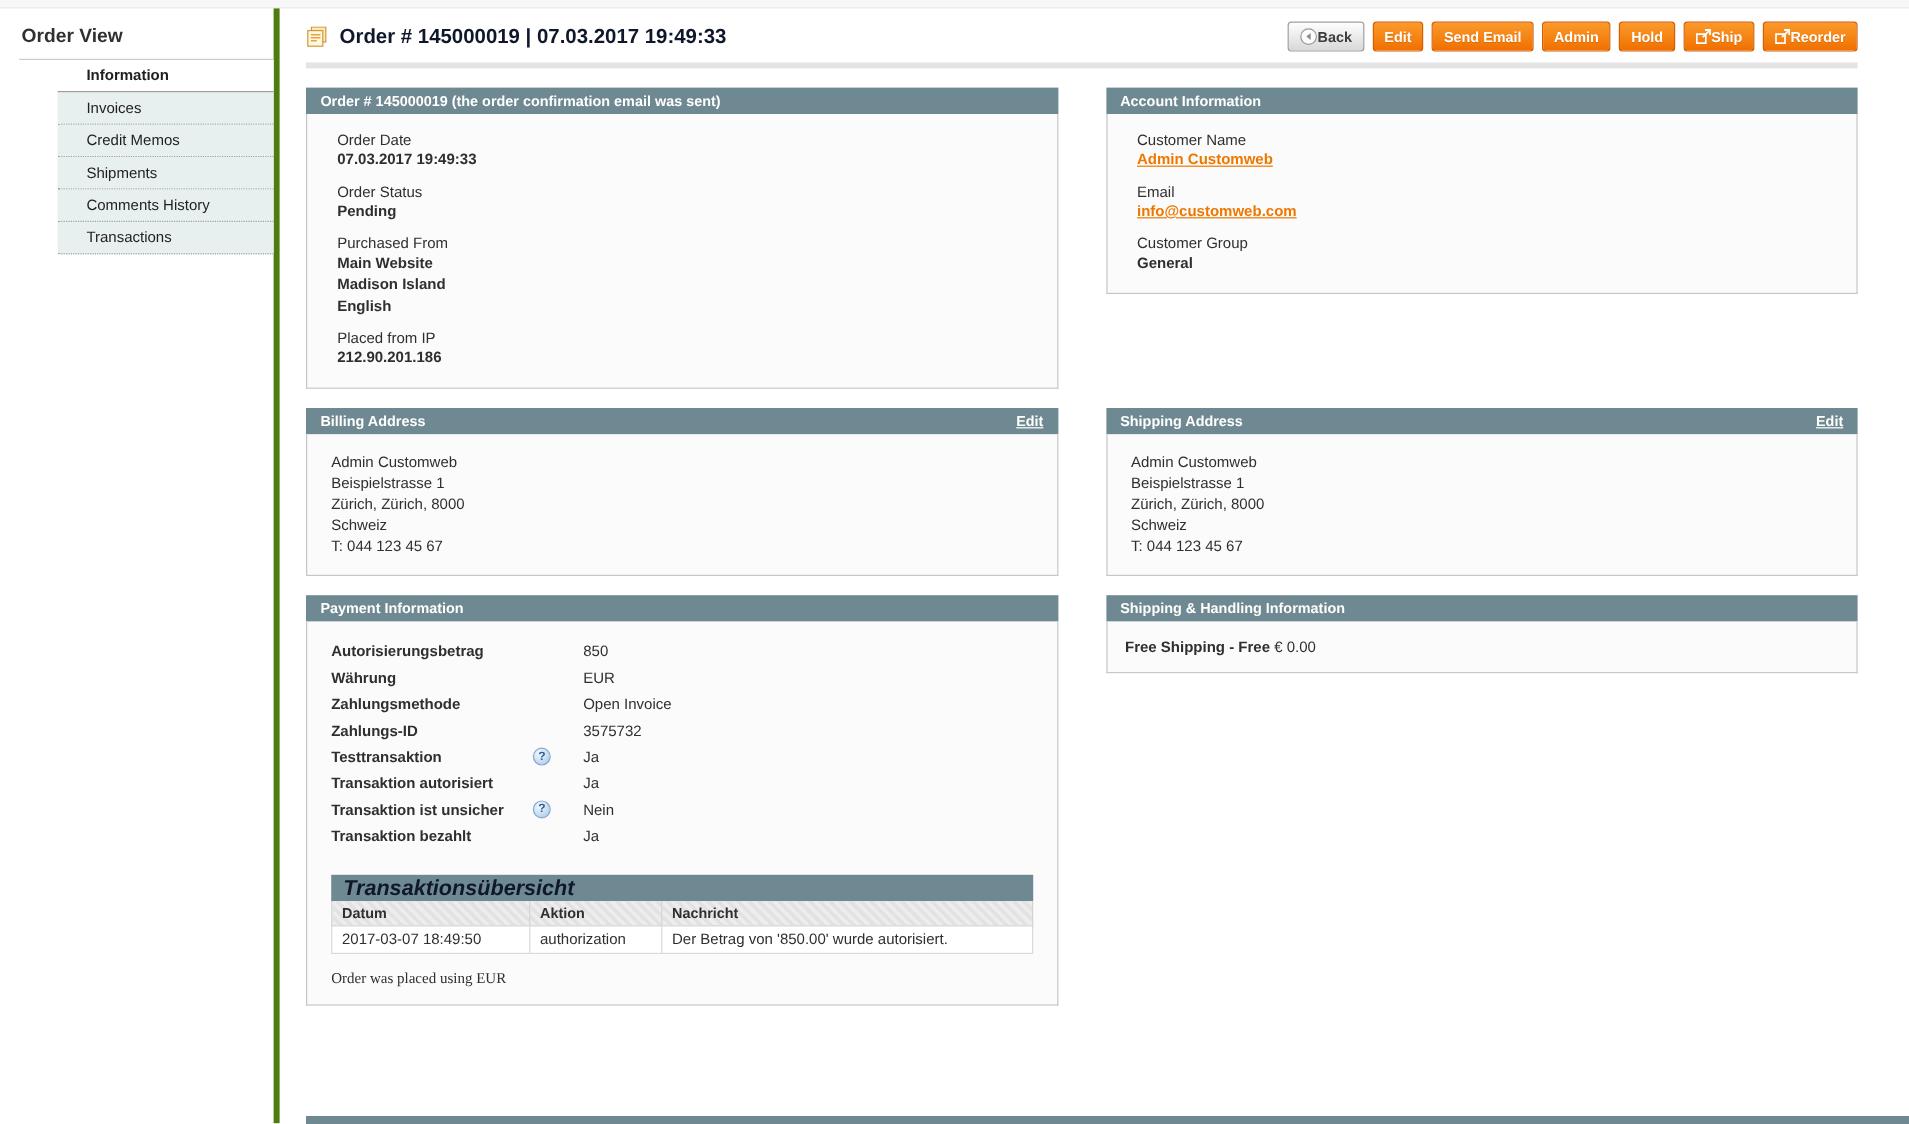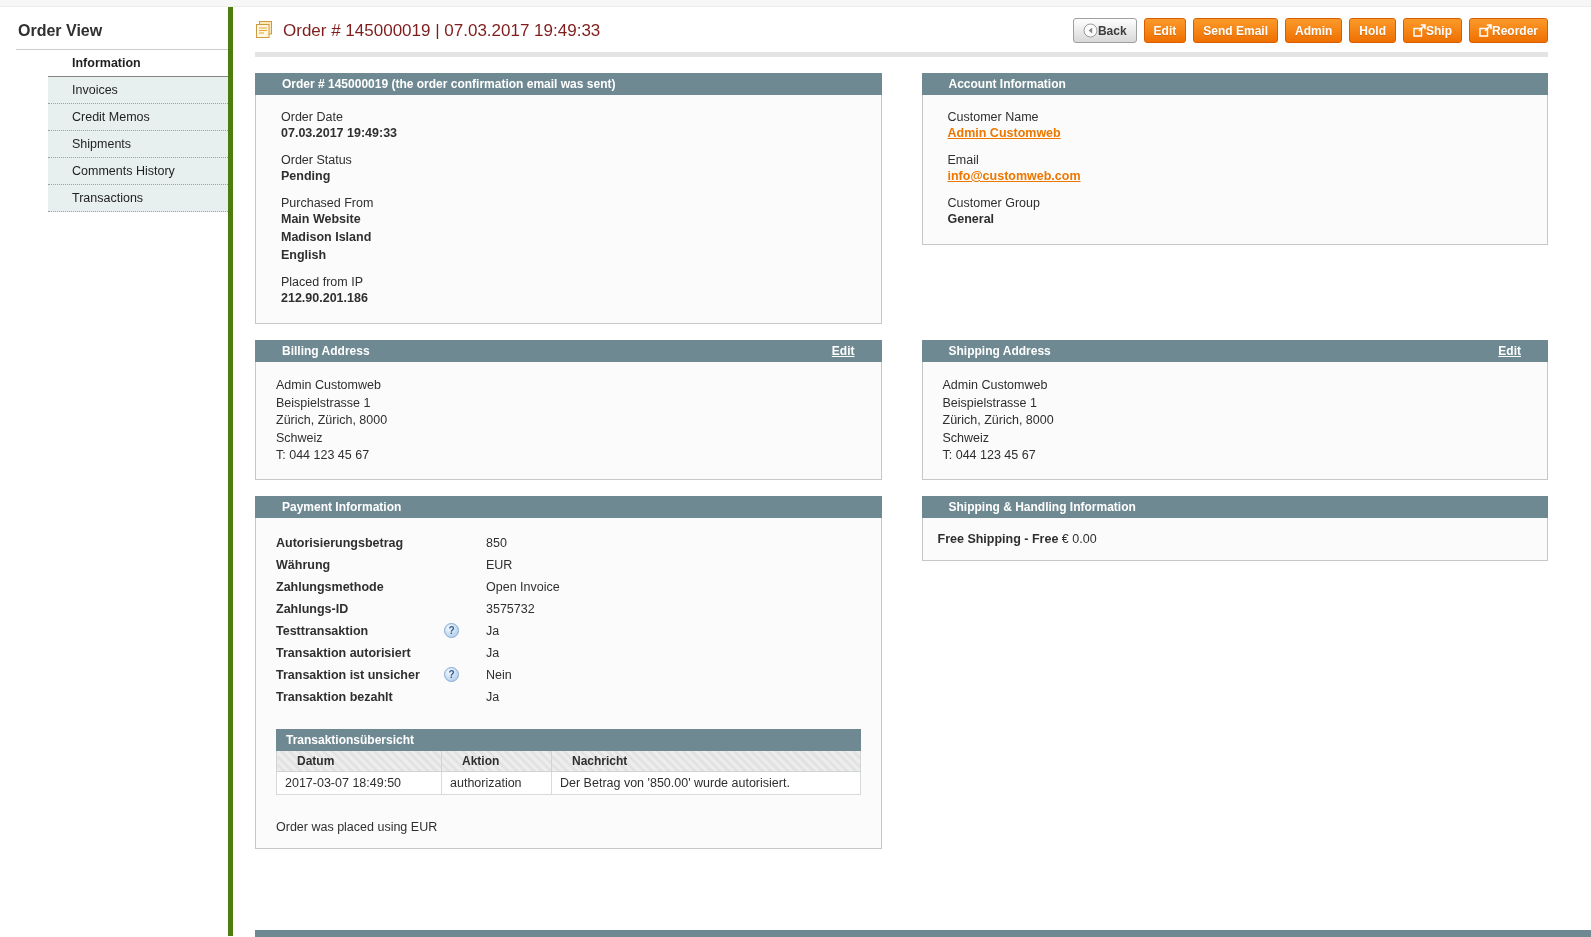--- a/index.html
+++ b/index.html
@@ -25,41 +25,41 @@
   .side-item {
     font-size: 12.5px; padding: 6px 0 6px 24px; background: #e7efef;
     border-bottom: 1px dotted #99a3a3; cursor: pointer; color: #1f1f1f;
   }
   .side-item.active { background: #fff; font-weight: bold; border-bottom: 1px solid #858585; }
 
   
   .main { flex: 1; padding: 11px 43px 0 22px; position: relative; }
 
   .page-header { display: flex; justify-content: space-between; align-items: center; }
-  .page-title { display: flex; align-items: flex-start; gap: 8px; color: #7f1d1d; font-size: 17px; font-weight: normal; white-space: nowrap; }
+  .page-title { display: flex; align-items: center; gap: 8px; color: #0f172a; font-size: 17px; font-weight: bold; white-space: nowrap; }
   .toolbar { display: flex; gap: 7px; }
   .btn {
     font-family: "Liberation Sans", sans-serif; font-size: 12px; font-weight: bold;
     padding: 4px 9px; border-radius: 3px; cursor: pointer;
     display: inline-flex; align-items: center; gap: 0; line-height: 14px;
   }
   .btn-orange { background: linear-gradient(#fb9a2b, #ef7000); border: 1px solid #d95e00; color: #fff; text-shadow: 0 1px 0 rgba(120,50,0,.25); }
   .btn-back   { background: linear-gradient(#fefefe, #d8d8d8); border: 1px solid #9f9f9f; color: #3d3d3d; }
 
   .header-divider { height: 5px; background: #e4e4e4; margin-top: 9px; }
 
   .grid {
     display: grid; grid-template-columns: 1fr 1fr;
     column-gap: 40px; row-gap: 16px; margin-top: 16px; align-items: start;
   }
 
   
   .panel-head {
     background: #6f8992; color: #fff; font-weight: bold; font-size: 12px;
-    padding: 4px 27px; display: flex; justify-content: space-between; align-items: center; line-height: 14px;
+    padding: 4px 12px; display: flex; justify-content: space-between; align-items: center; line-height: 14px;
   }
   .panel-head a { color: #fff; font-weight: bold; text-decoration: underline; font-size: 12px; }
   .panel-body { background: #fbfbfb; border: 1px solid #c7c7c7; border-top: none; padding: 15px 15px 14px 25px; }
 
   .info-row { display: flex; margin-bottom: 11px; flex-direction: column; }
   .info-row:last-child { margin-bottom: 2px; }
   .info-label { width: 200px; flex: none; }
   .info-value { font-weight: bold; line-height: 18px; }
   .link-orange { color: #ee7700; font-weight: bold; text-decoration: underline; }
 
@@ -71,37 +71,37 @@
   .pay-help { width: 42px; flex: none; display: flex; align-items: center; }
   .help-ico {
     width: 15px; height: 15px; border-radius: 50%;
     background: radial-gradient(circle at 35% 30%, #f3f9ff, #b8d2ec 75%);
     border: 1px solid #84a9d3; color: #2e5f94;
     font-size: 10px; font-weight: bold;
     display: inline-flex; align-items: center; justify-content: center; cursor: pointer;
   }
 
   .sub-head {
-    background: #6f8992; color: #ffffff; font-weight: bold; font-size: 12px;
-    padding: 4px 10px; line-height: 14px;
+    background: #6f8992; color: #0f172a; font-weight: bold; font-size: 18px;
+    padding: 4px 10px; line-height: 14px; font-style: italic;
   }
   .tx-wrap { margin-top: 22px; margin-right: 5px; }
   .tx-table { width: 100%; border-collapse: collapse; }
   .tx-table th {
     background: repeating-linear-gradient(45deg, #ededed 0 3px, #e2e2e2 3px 6px);
     border: 1px solid #d0d4d5; border-top: none;
-    font-size: 12px; text-align: left; padding: 3px 20px; font-weight: bold;
+    font-size: 12px; text-align: left; padding: 3px 8px; font-weight: bold;
   }
   .tx-table td { border: 1px solid #d7dadb; background: #fff; padding: 4px 8px; font-size: 12.5px; }
   .col-datum { width: 165px; } .col-aktion { width: 110px; }
 
   .pay-box { margin-top: 22px; margin-right: 5px; }
   .pay-box-body { background: #fff; border: 1px solid #ccc; border-top: none; padding: 11px 12px; line-height: 18px; }
 
-  .footnote { margin-top: 25px; }
+  .footnote { margin-top: 13px; font-family: Liberation Serif, serif; }
 
   .sh-line { line-height: 16px; }
   .sh-line b { font-weight: bold; }
 
   .bottom-bar { position: absolute; left: 255px; right: 0; bottom: 0; height: 7px; background: #6f8992; }
 </style>
 </head>
 <body>
 
 <div class="top-strip"></div>

